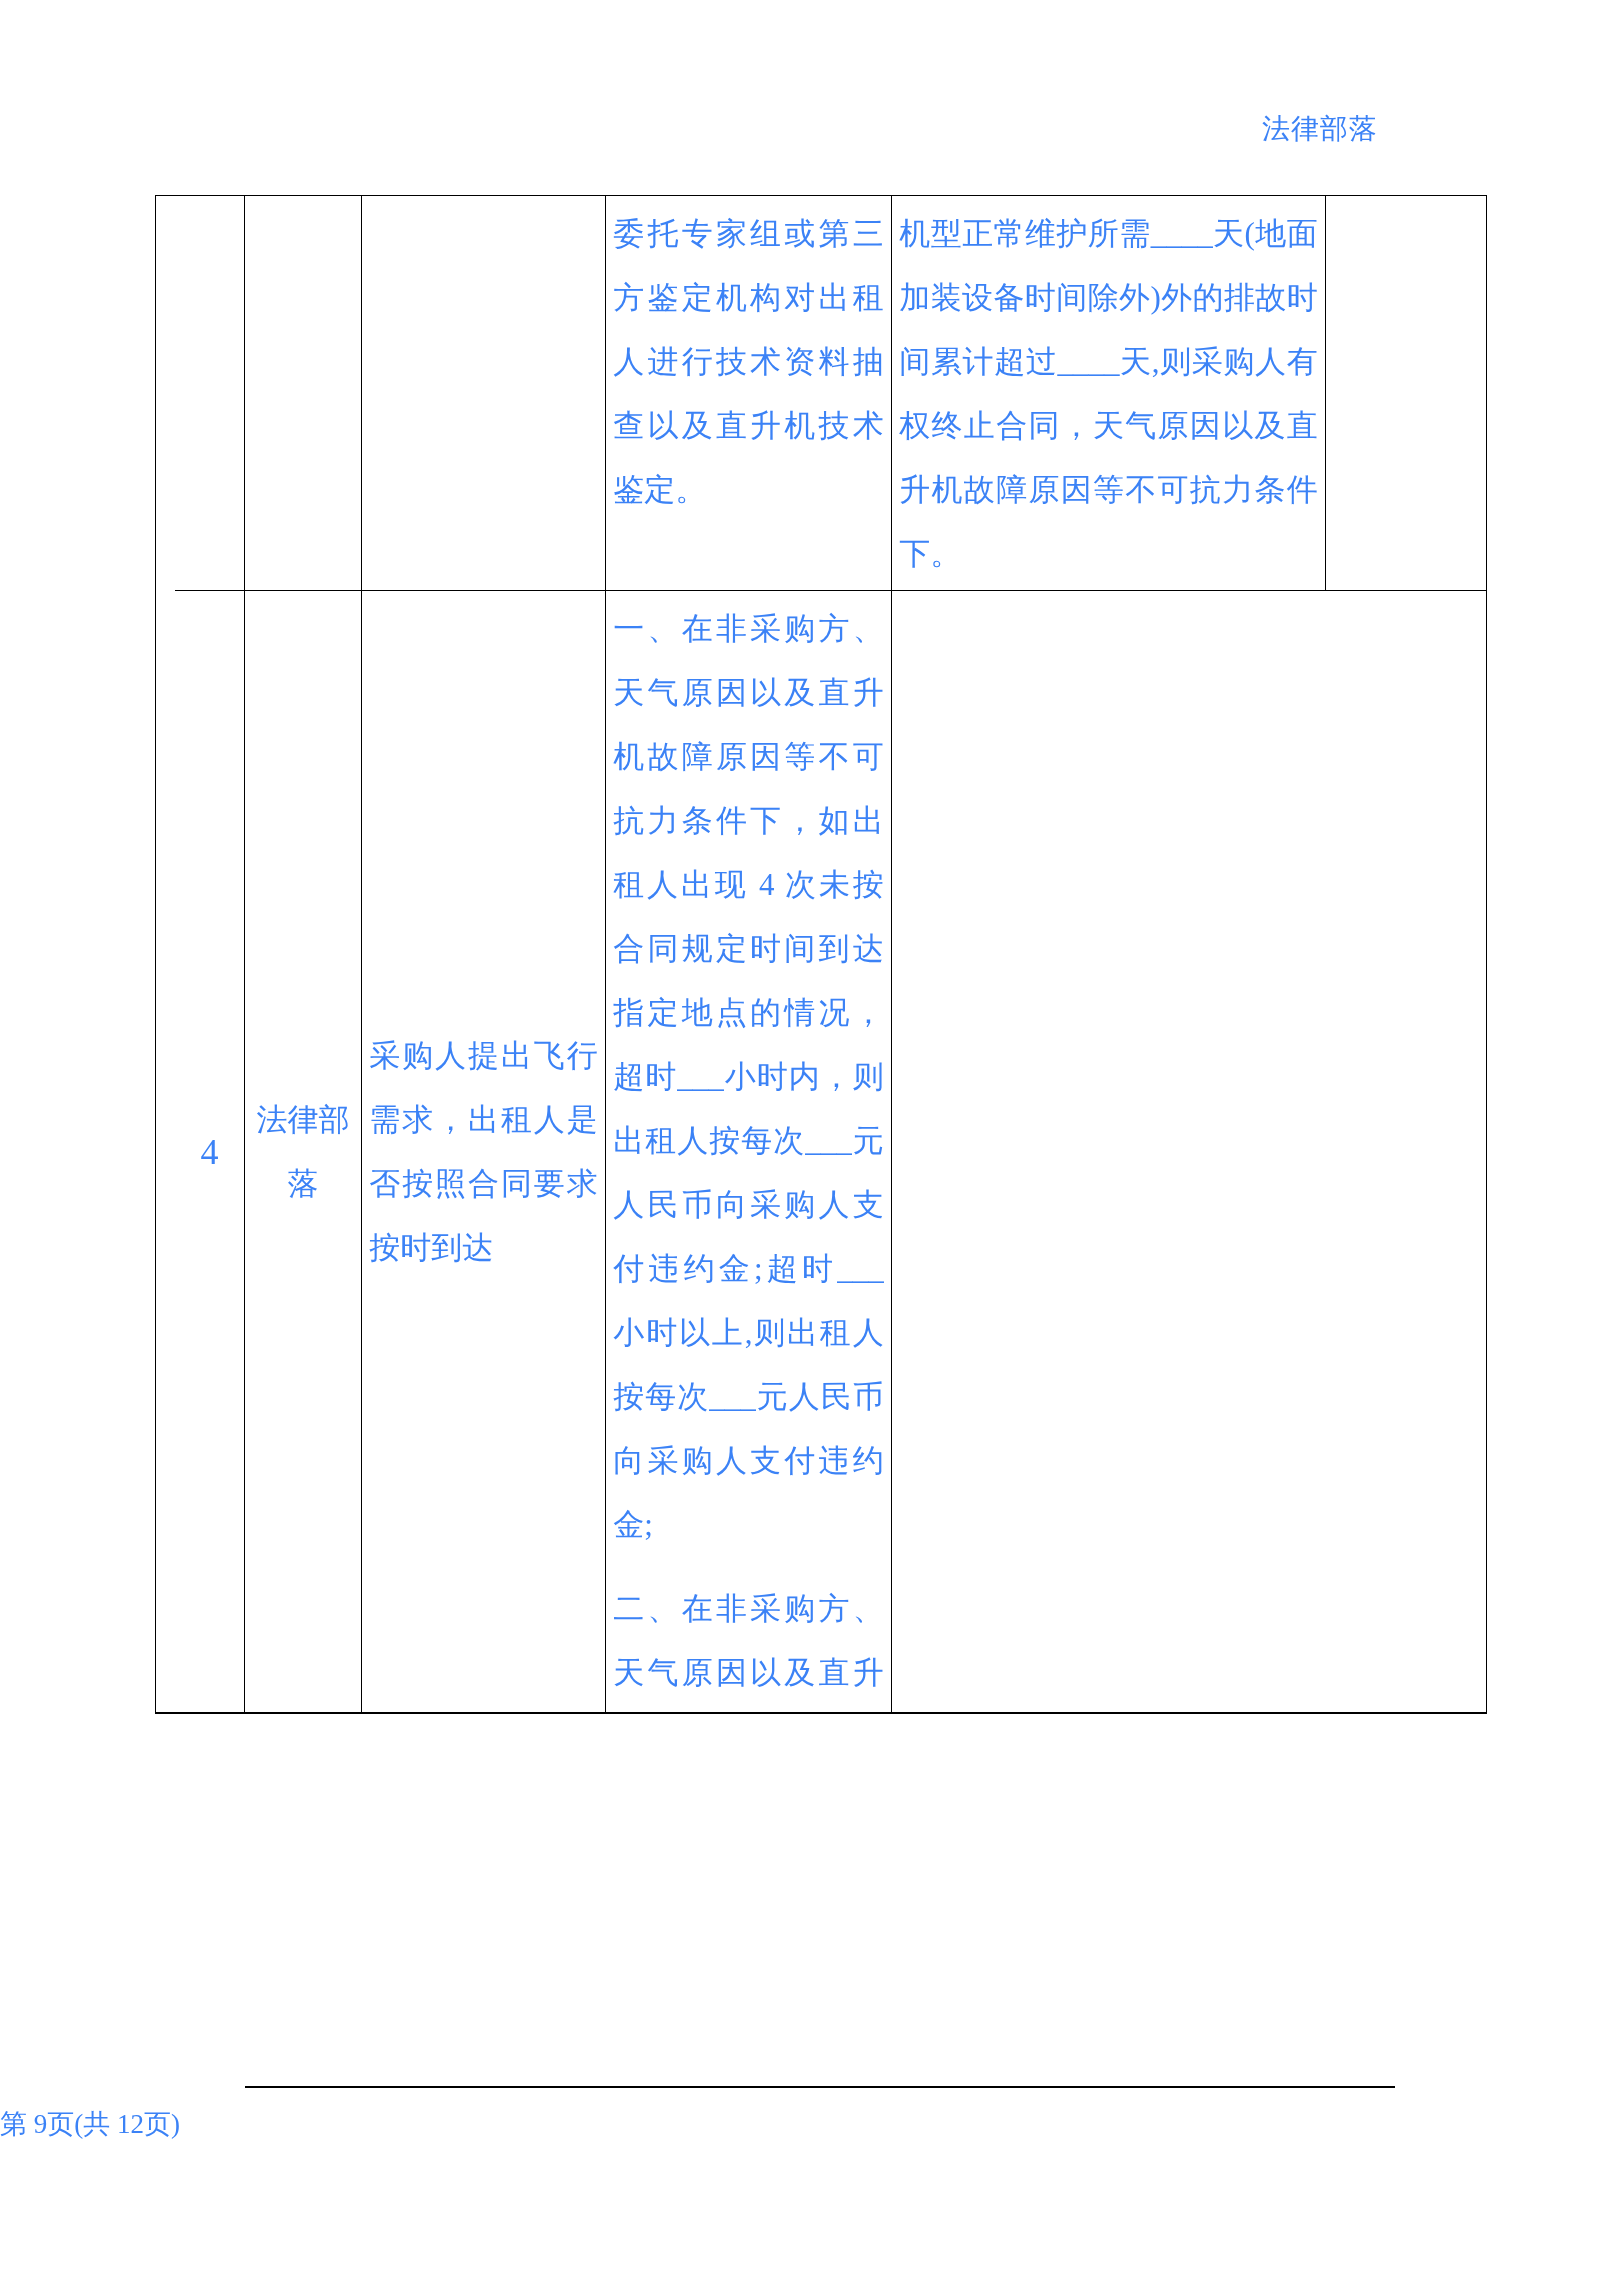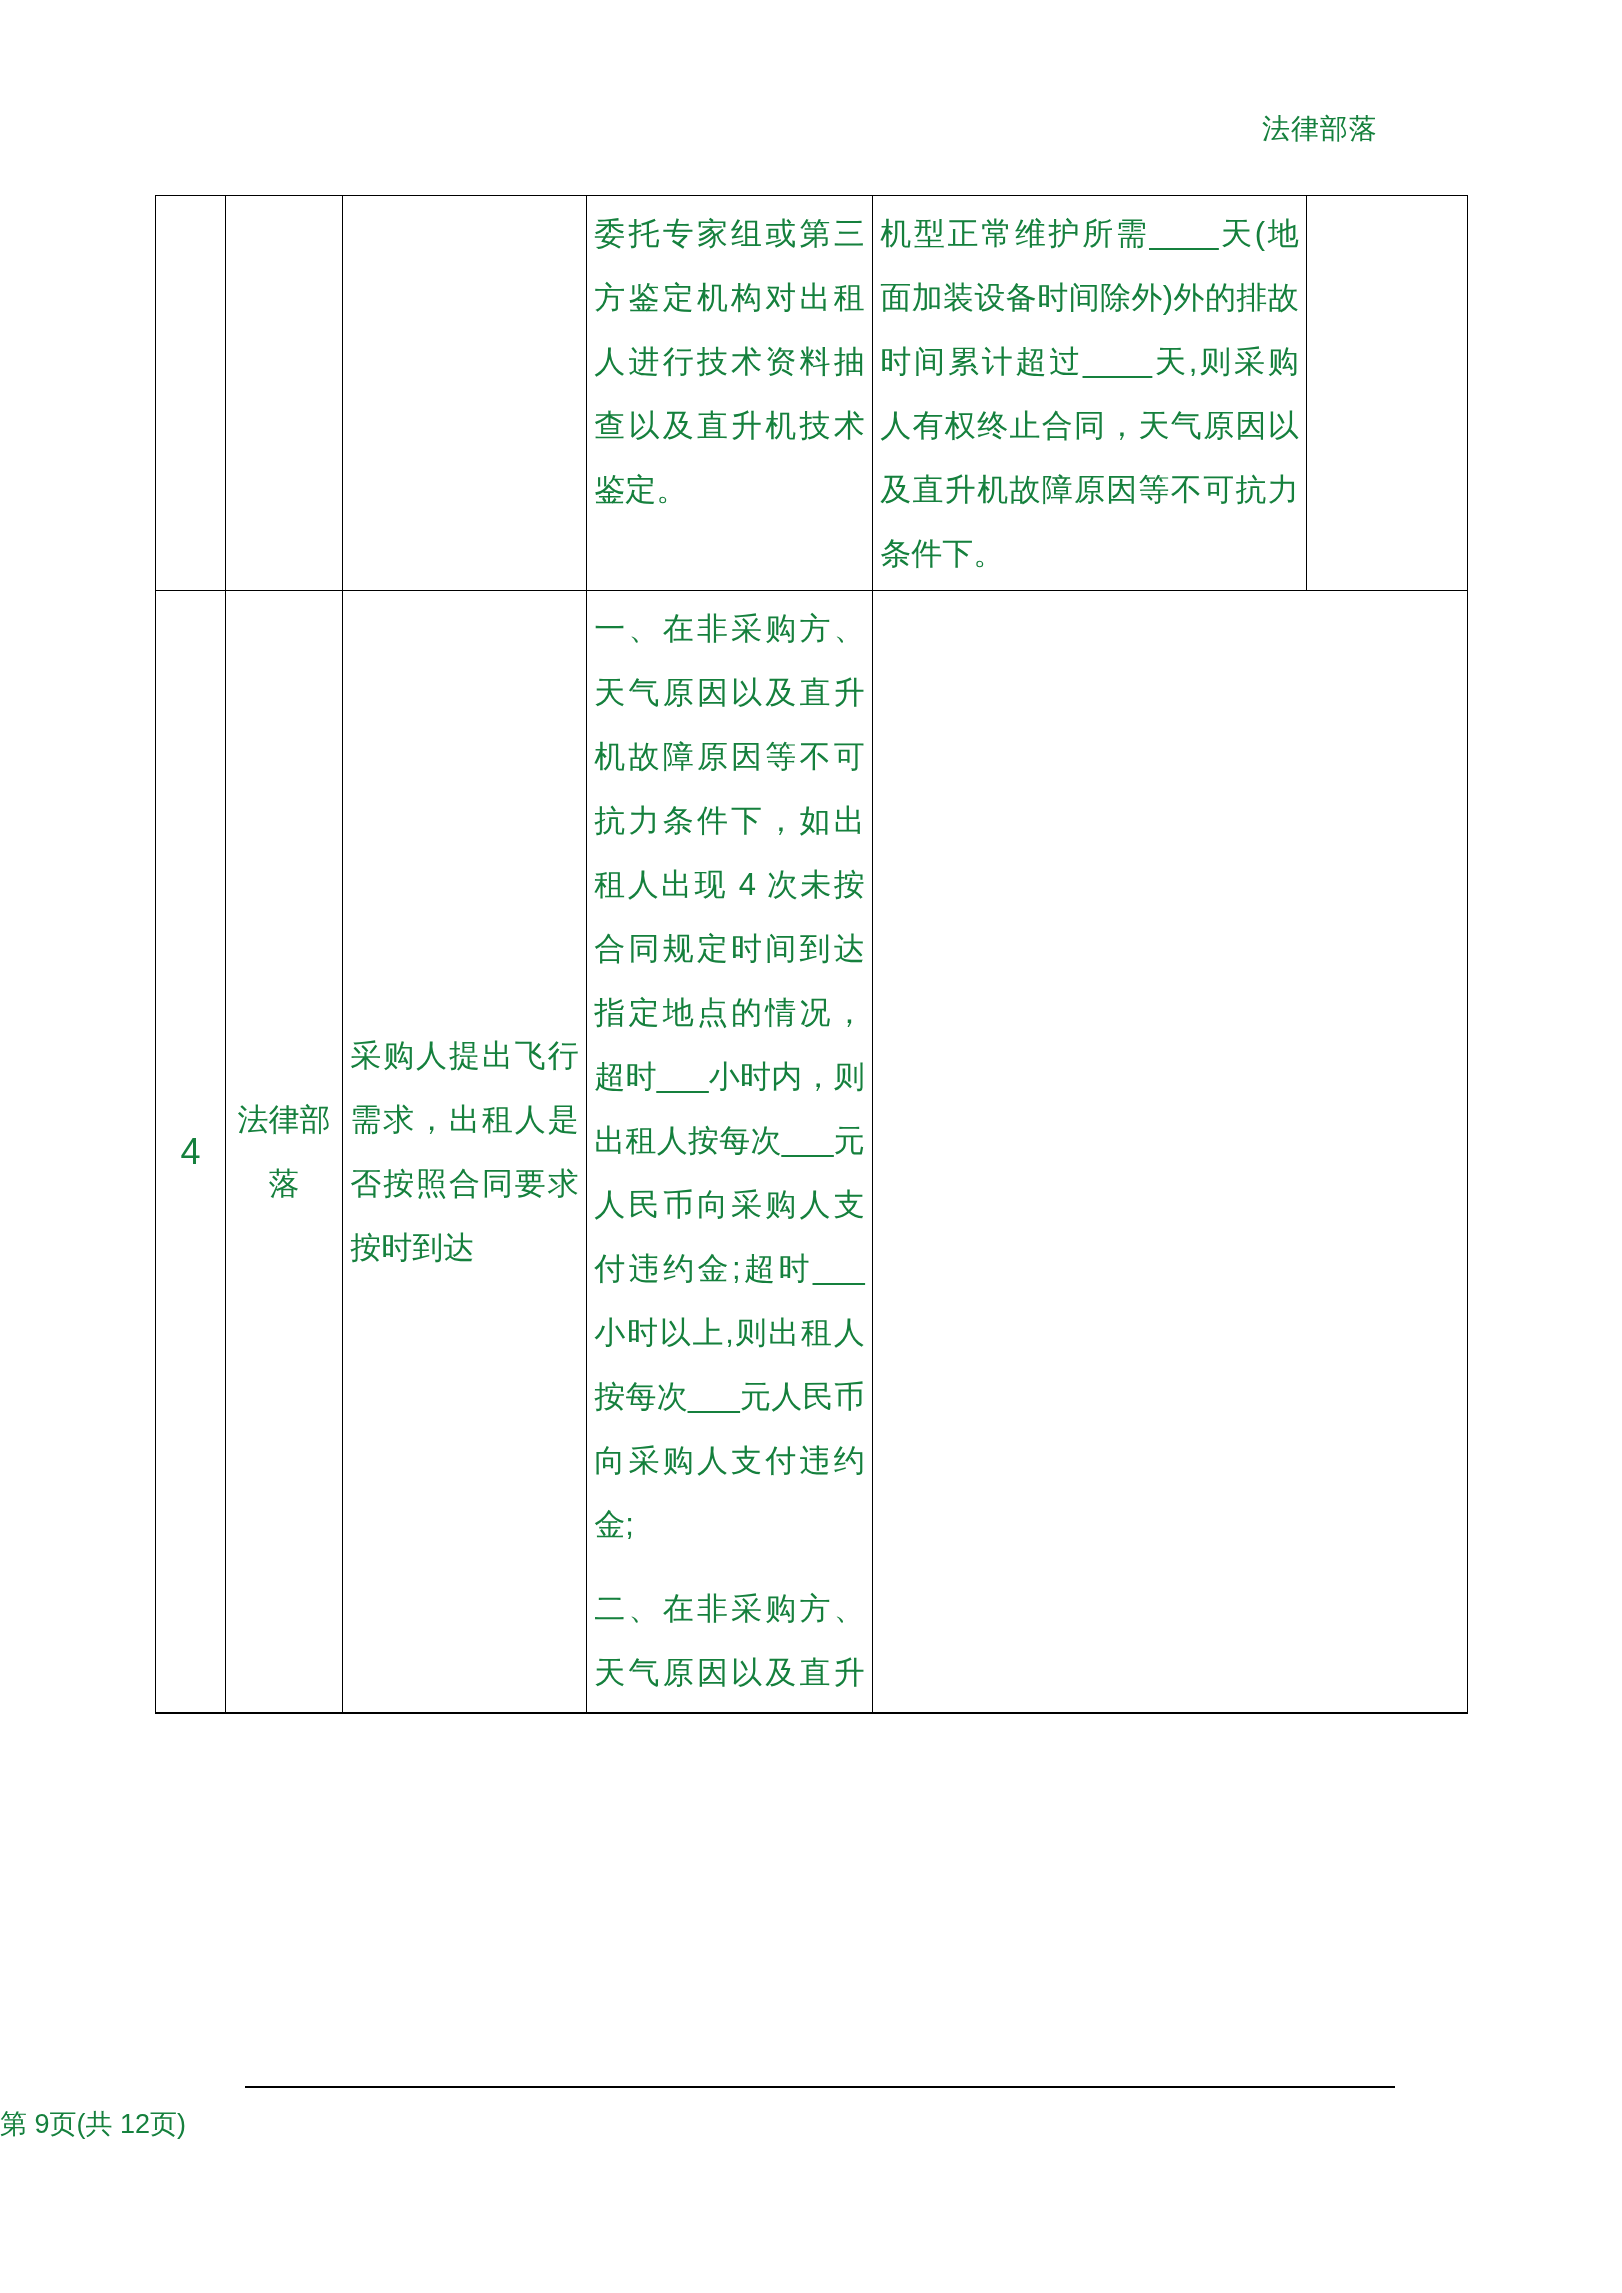--- a/index.html
+++ b/index.html
@@ -5,42 +5,43 @@
   html, body {
     margin: 0;
     padding: 0;
     background: #ffffff;
   }
   .page {
     position: relative;
     width: 1623px;
     height: 2294px;
     background: #ffffff;
-    font-family: Liberation Sans, sans-serif;
-    color: #15803d;
+    font-family: Liberation Serif, serif;
+    color: #3b82f6;
     overflow: hidden;
   }
   .brand {
     position: absolute;
     left: 1262px;
     top: 111px;
     font-size: 28px;
     line-height: 36px;
     letter-spacing: 0.9px;
     white-space: nowrap;
   }
   .doc-table {
     position: absolute;
     left: 155px;
     top: 195px;
     display: grid;
     grid-template-columns: 70px 117px 244px 286px 434px 160px;
     grid-template-rows: 395px 1121px;
     border: 1.8px solid #000000;
     border-bottom-width: 2.7px;
+    padding-left: 19px;
   }
   .cell {
     box-sizing: border-box;
     overflow: hidden;
     border-right: 1.8px solid #000000;
     border-bottom: 1.8px solid #000000;
     font-size: 31px;
     line-height: 64px;
   }
   .cell.last-col { border-right: none; }

